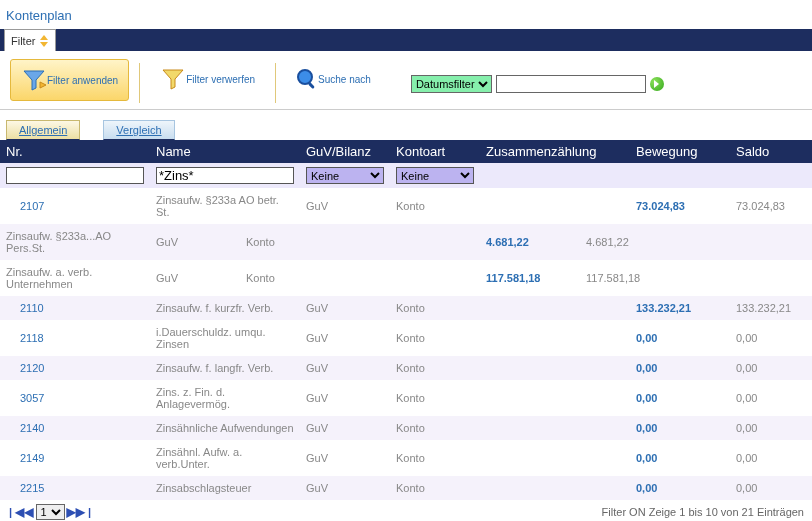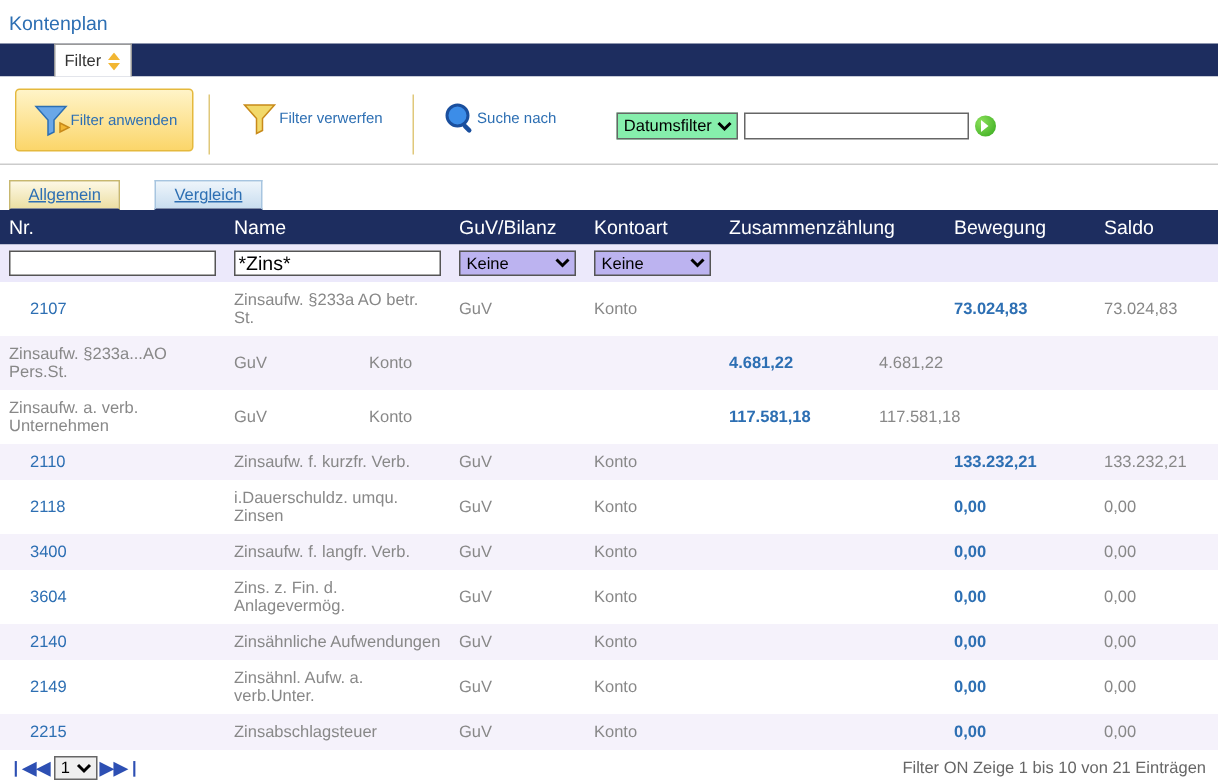--- a/index.html
+++ b/index.html
@@ -1,18 +1,18 @@
 <!DOCTYPE html>
 <html><head>
 <meta charset="utf-8">
 <style>
   * { box-sizing: border-box; margin: 0; padding: 0; }
   body { font-family: Verdana, Arial, sans-serif; font-size: 11px; color: #333; width: 812px; }
   .page-title { color: #2d6fb3; font-size: 13px; font-weight: normal; padding: 8px 6px 6px 6px; }
-  .filter-bar { background: #1d2d5f; height: 22px; display: flex; align-items: stretch; padding-left: 32px; }
+  .filter-bar { background: #1d2d5f; height: 22px; display: flex; align-items: stretch; }
   .filter-tab { background: #fff; border: 1px solid #999; border-bottom: none; padding: 2px 6px; margin-left: 4px; display: flex; align-items: center; font-size: 11px; color: #333; cursor: pointer; }
   .filter-sort-icon { display: inline-block; margin-left: 4px; }
   .filter-sort-icon svg { display: block; }
   .toolbar { background: #fff; padding: 8px 10px 6px 10px; display: flex; align-items: flex-start; gap: 10px; border-bottom: 1px solid #ccc;}
   .tb-btn { display: flex; flex-direction: row; align-items: center; justify-content: center; padding: 6px 10px; font-size: 10px; color: #2d6fb3; cursor: pointer; }
   .tb-btn.primary { background: linear-gradient(#fff4c8, #fbd66a); border: 1px solid #e5b93d; border-radius: 3px; }
   .tb-btn .icon { height: 28px; display: flex; align-items: center; justify-content: center; }
   .tb-sep { width: 1px; height: 40px; background: #e0c87a; margin-top: 4px; }
   .date-group { display: flex; align-items: center; gap: 4px; margin-top: 16px; margin-left: 20px;}
   .date-group select { font-size: 11px; border: 1px solid #666; background: #86efac; height: 18px; }
@@ -175,30 +175,30 @@
       <div class="row">
         <div class="col c-nr">2118</div>
         <div class="col c-name">i.Dauerschuldz. umqu. Zinsen</div>
         <div class="col c-guv">GuV</div>
         <div class="col c-kontoart">Konto</div>
         <div class="col c-zus"></div>
         <div class="col c-bew">0,00</div>
         <div class="col c-saldo">0,00</div>
       </div>
       <div class="row">
-        <div class="col c-nr">3400</div>
+        <div class="col c-nr">2120</div>
         <div class="col c-name">Zinsaufw. f. langfr. Verb.</div>
         <div class="col c-guv">GuV</div>
         <div class="col c-kontoart">Konto</div>
         <div class="col c-zus"></div>
         <div class="col c-bew">0,00</div>
         <div class="col c-saldo">0,00</div>
       </div>
       <div class="row">
-        <div class="col c-nr">3604</div>
+        <div class="col c-nr">3057</div>
         <div class="col c-name">Zins. z. Fin. d. Anlagevermög.</div>
         <div class="col c-guv">GuV</div>
         <div class="col c-kontoart">Konto</div>
         <div class="col c-zus"></div>
         <div class="col c-bew">0,00</div>
         <div class="col c-saldo">0,00</div>
       </div>
       <div class="row">
         <div class="col c-nr">2140</div>
         <div class="col c-name">Zinsähnliche Aufwendungen</div>

